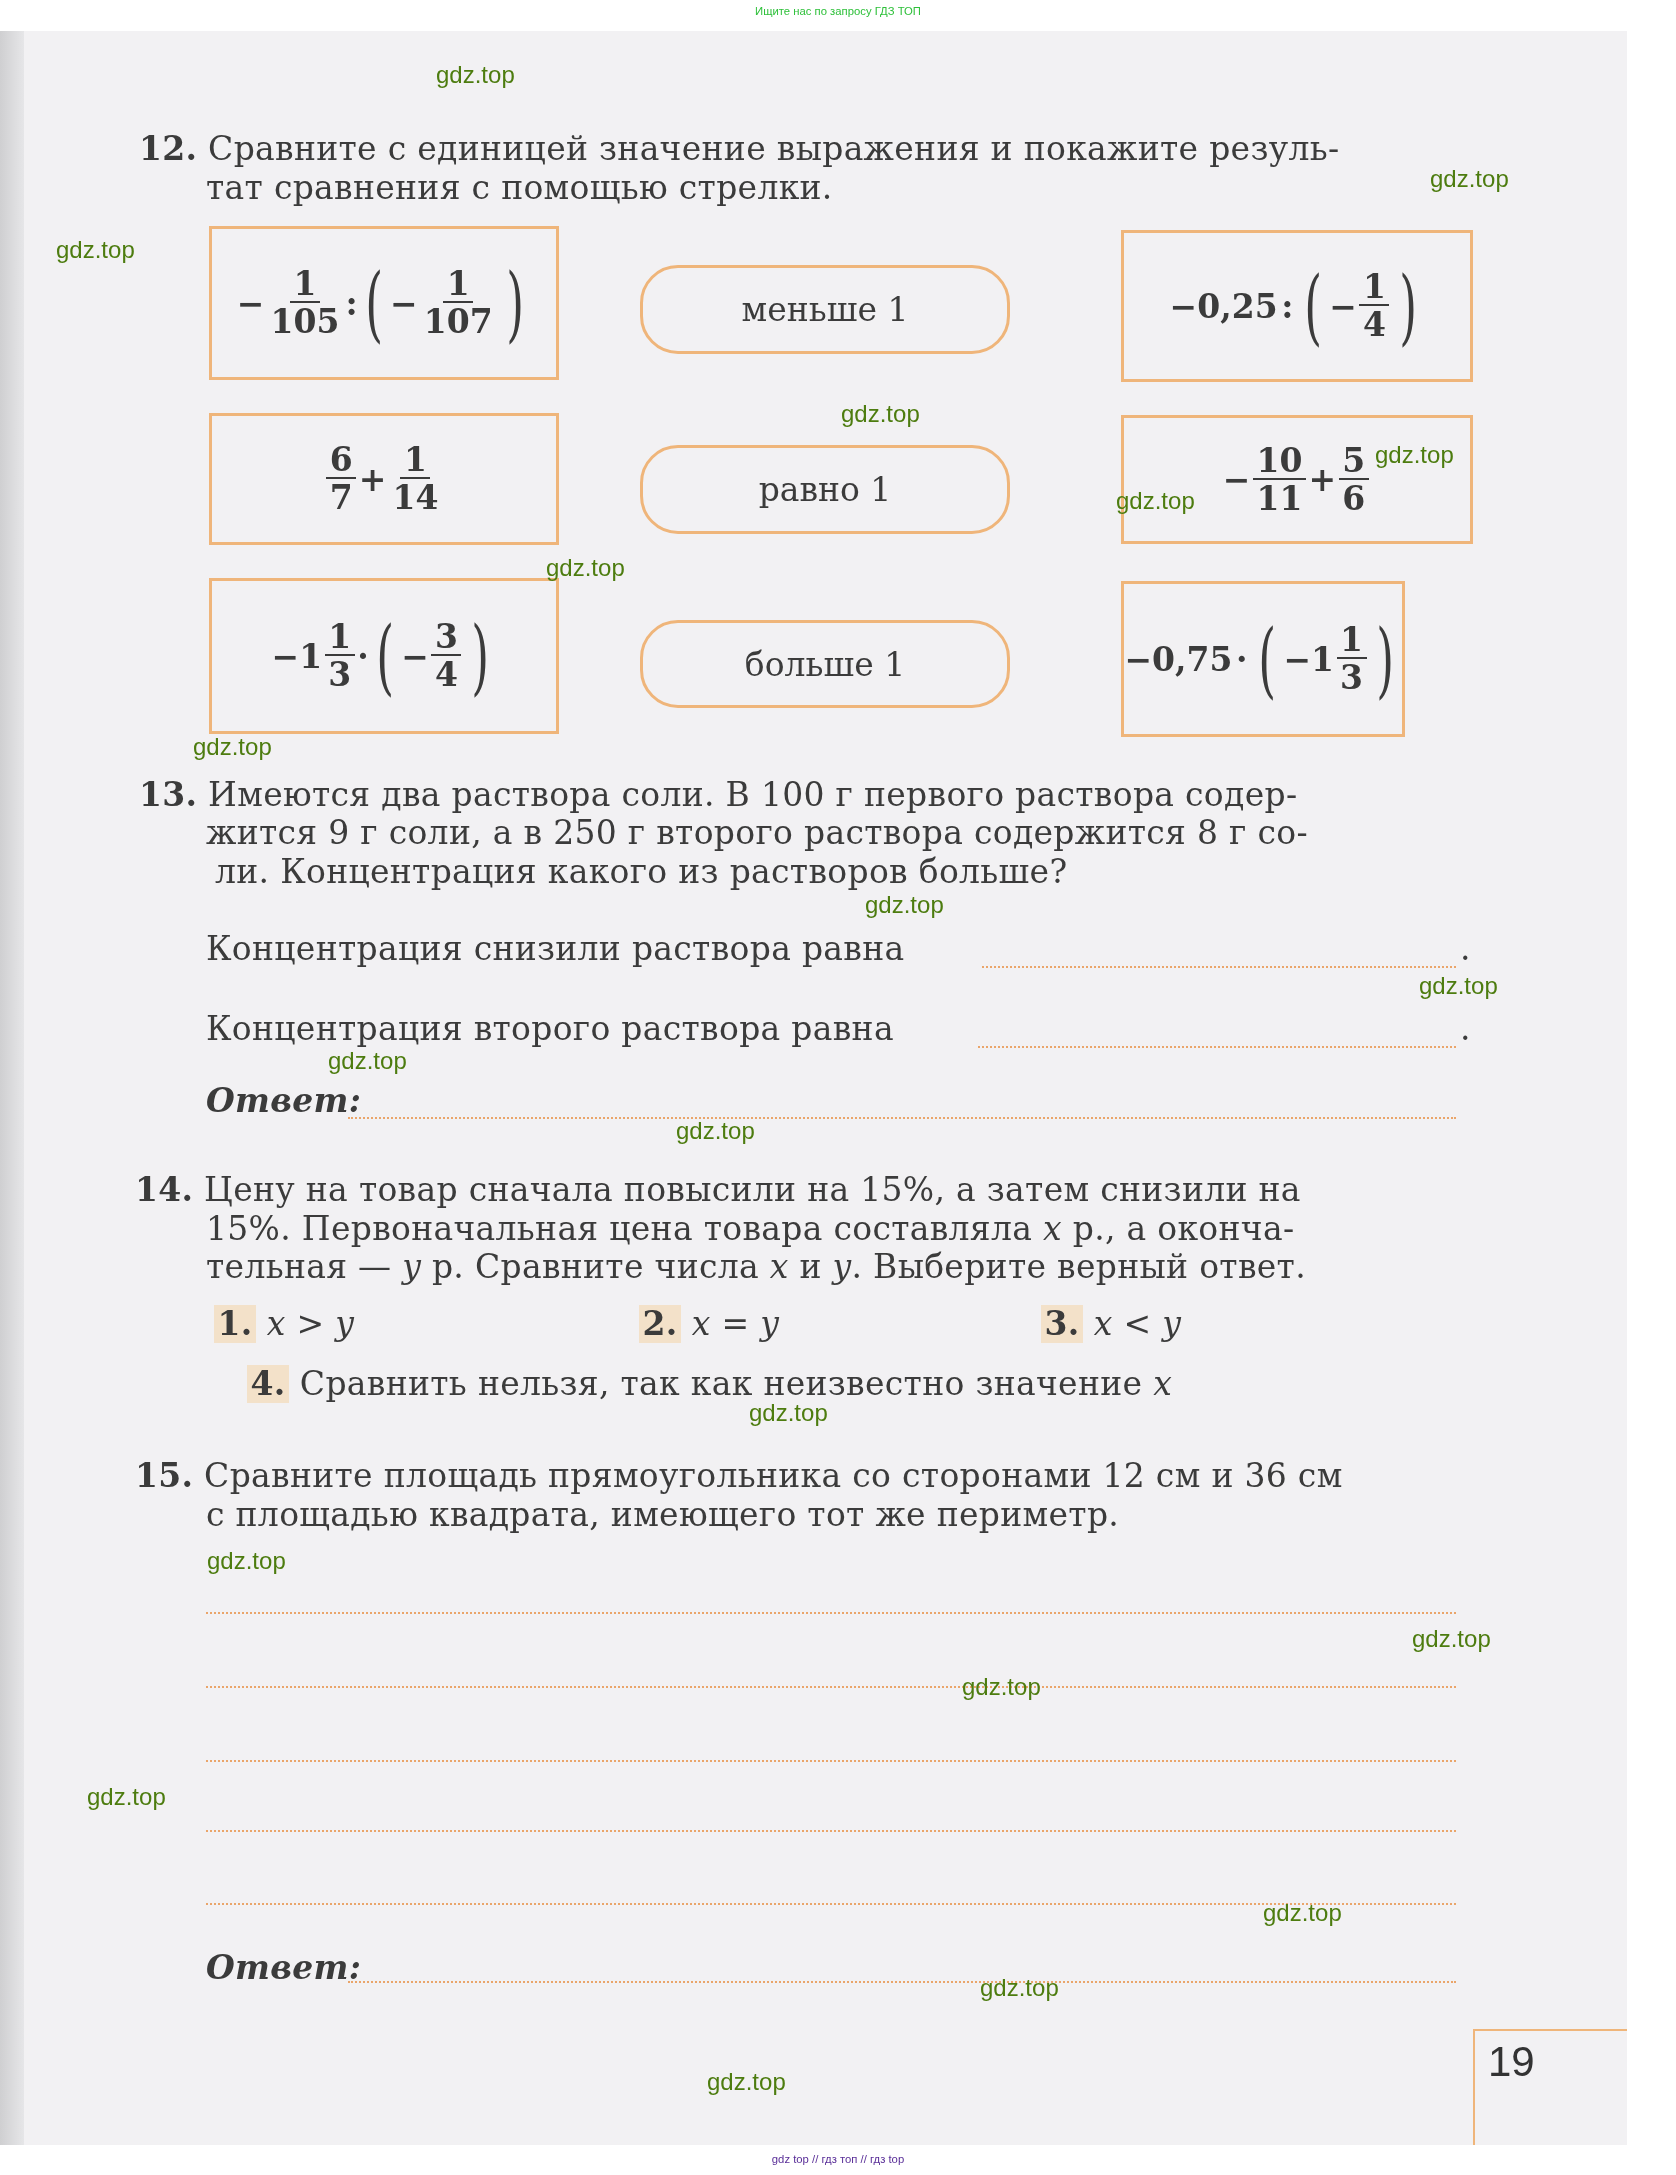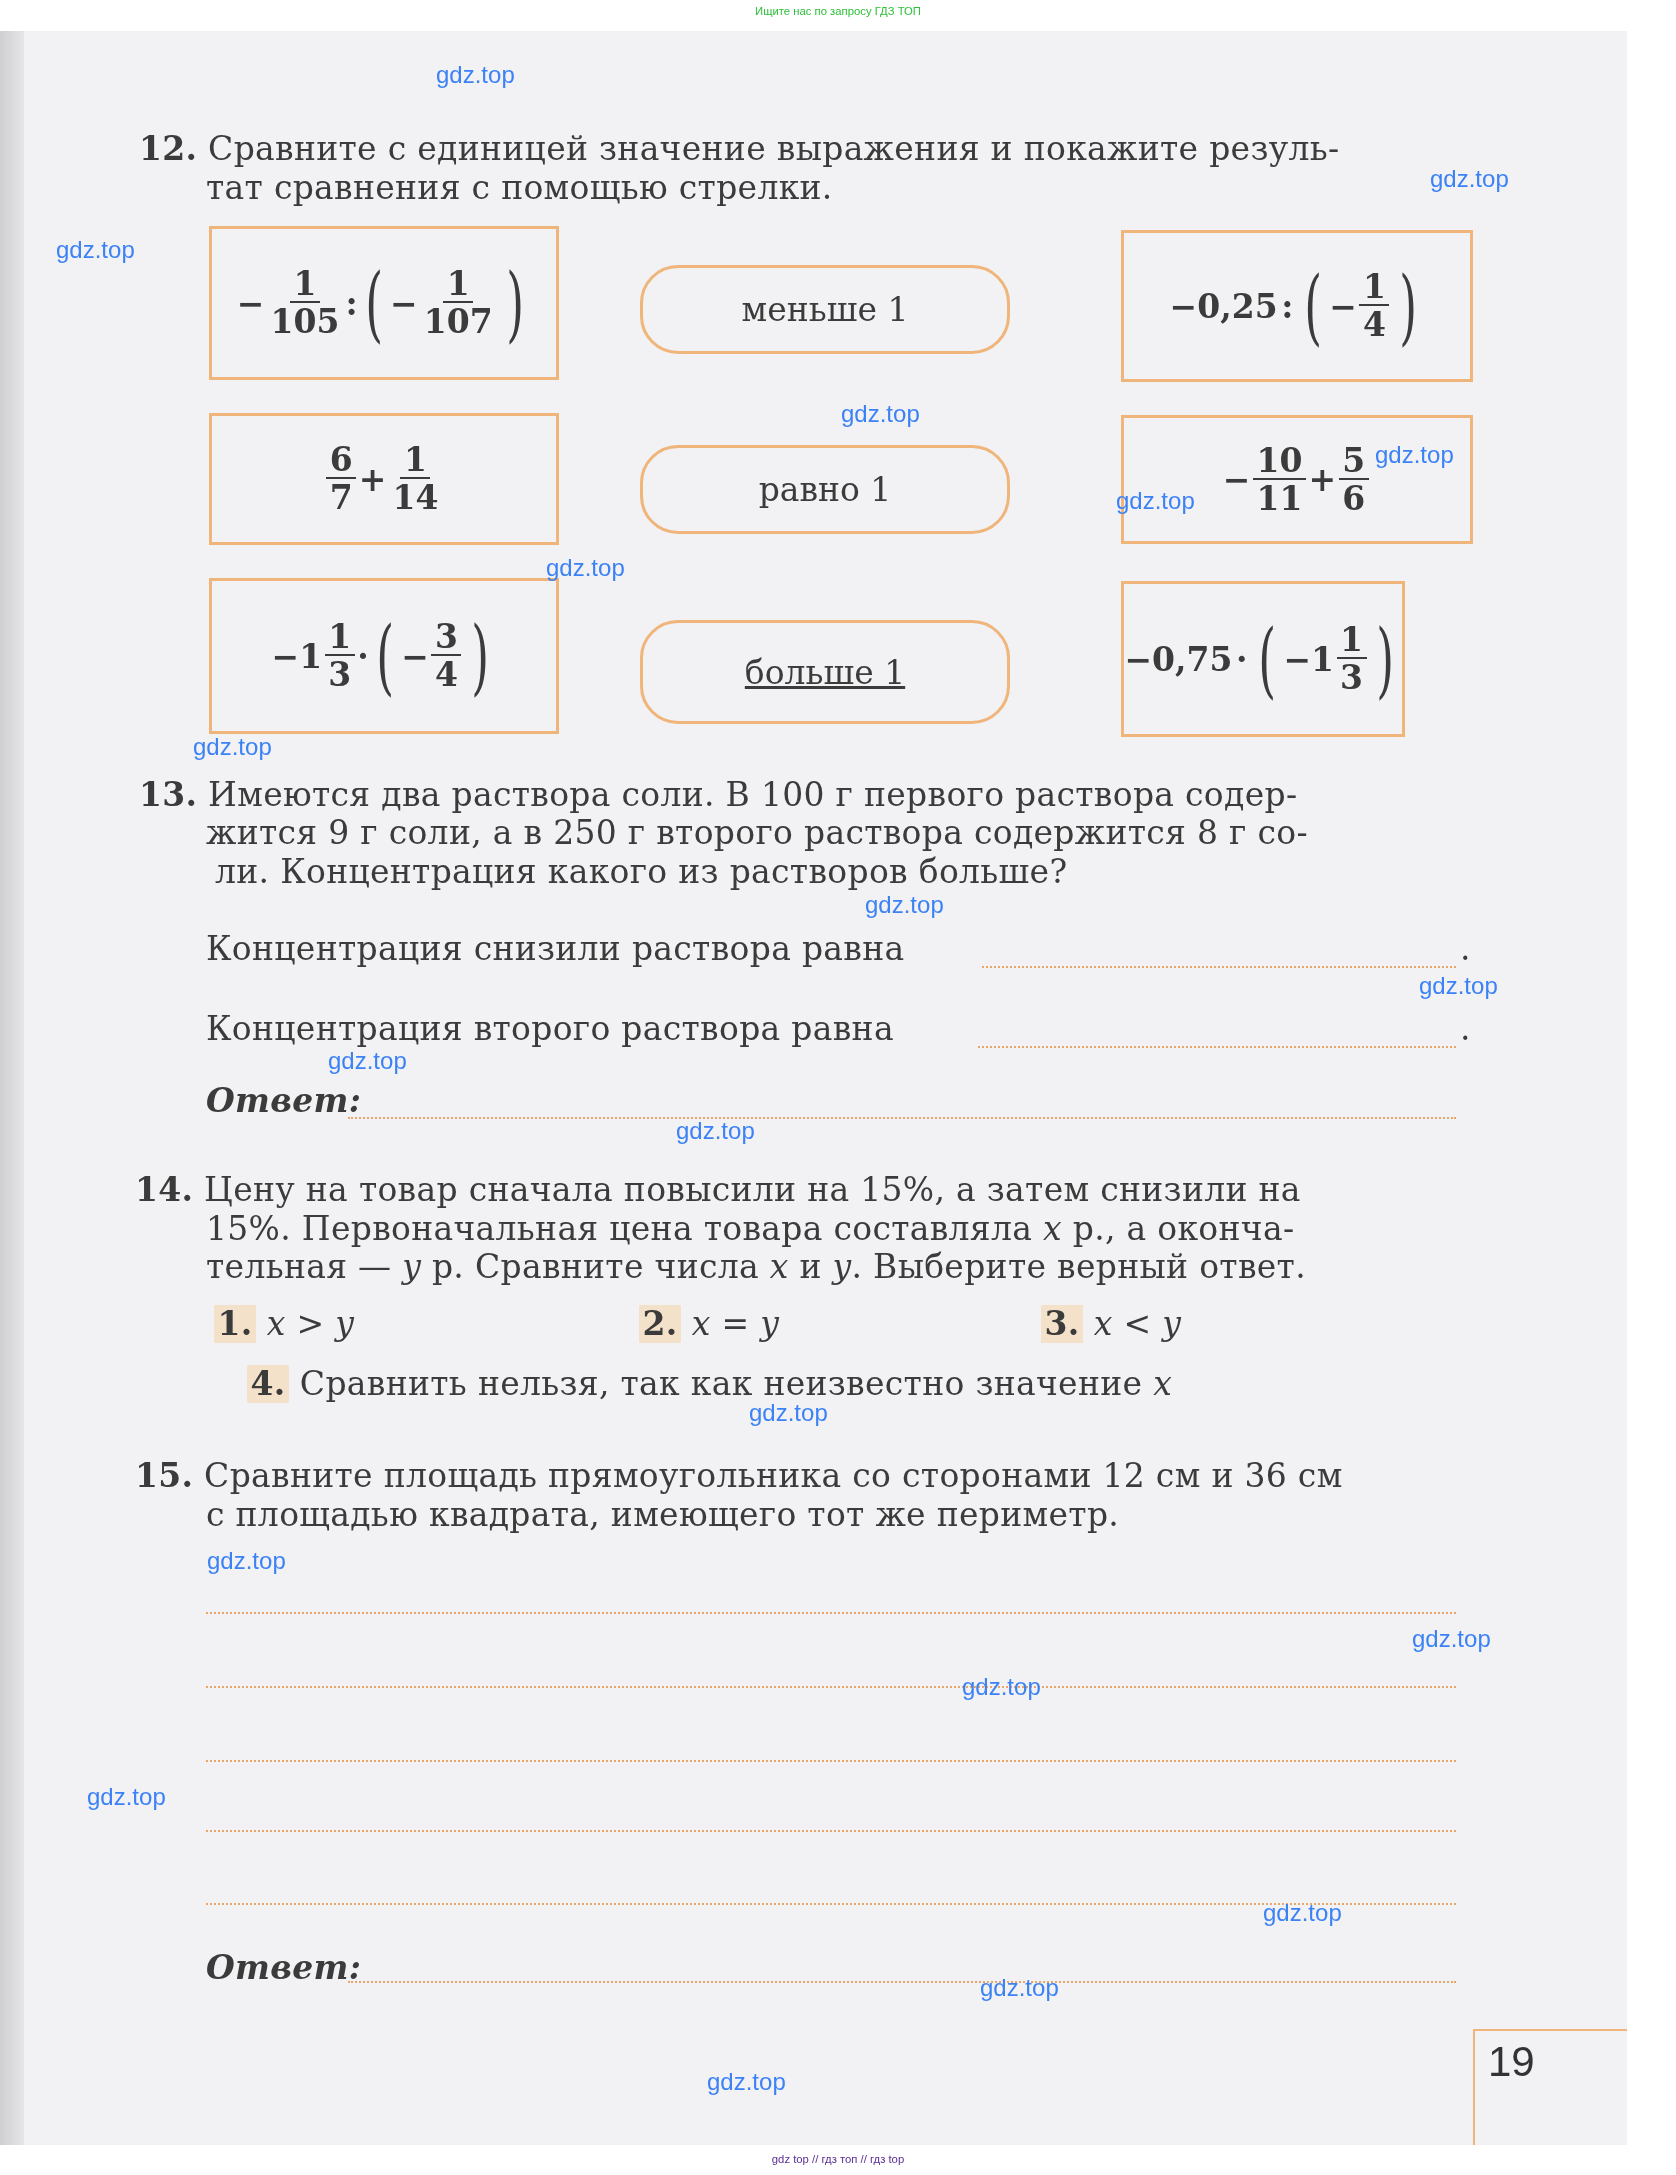--- a/index.html
+++ b/index.html
@@ -46,21 +46,21 @@
   .frac .d { line-height:37px; padding:0 3.5px; }
   .paren { font-size:83px; font-weight:normal; line-height:83px; vertical-align:middle; transform:scaleX(0.55); display:inline-block; }
   .expr { display:flex; align-items:center; }
   .dots {
     position:absolute; height:0; border-bottom:2.6px dotted #eaa56a;
   }
   .opt-num {
     display:inline-block; background:#f3e1c9; padding:0 3.5px; font-weight:bold;
   }
   .wm {
-    position:absolute; font-family:"Liberation Sans", sans-serif; font-size:24px; color:#3b82f6;
+    position:absolute; font-family:"Liberation Sans", sans-serif; font-size:24px; color:#4d7c0f;
     white-space:nowrap;
   }
   .pageno-box {
     position:absolute; left:1473px; top:2029px; width:154px; height:116px;
     border-left:2.6px solid #efb57a; border-top:2.6px solid #efb57a; box-sizing:border-box;
   }
   .pageno {
     position:absolute; left:1488px; top:2038px; font-family:"Liberation Sans", sans-serif;
     font-size:42px; color:#333;
   }
@@ -131,21 +131,21 @@
     <span class="frac">
         <span class="n">3</span>
         <span class="d">4</span>
       </span>
     <span class="paren">)</span>
   </div>
 </div>
 
 <div class="pill" style="left:640px;top:265px;width:370px;height:89px;">меньше 1</div>
 <div class="pill" style="left:640px;top:445px;width:370px;height:89px;">равно 1</div>
-<div class="pill" style="left:640px;top:620px;width:370px;height:104px;text-decoration:underline;">больше 1</div>
+<div class="pill" style="left:640px;top:620px;width:370px;height:88px;">больше 1</div>
 
 <div class="box" style="left:1121px;top:230px;width:352px;height:152px;">
   <div class="expr">
     <span>−0,25</span>
     <span style="margin:0 3.5px;">:</span>
     <span class="paren">(</span>
     <span>−</span>
     <span class="frac">
         <span class="n">1</span>
         <span class="d">4</span>

